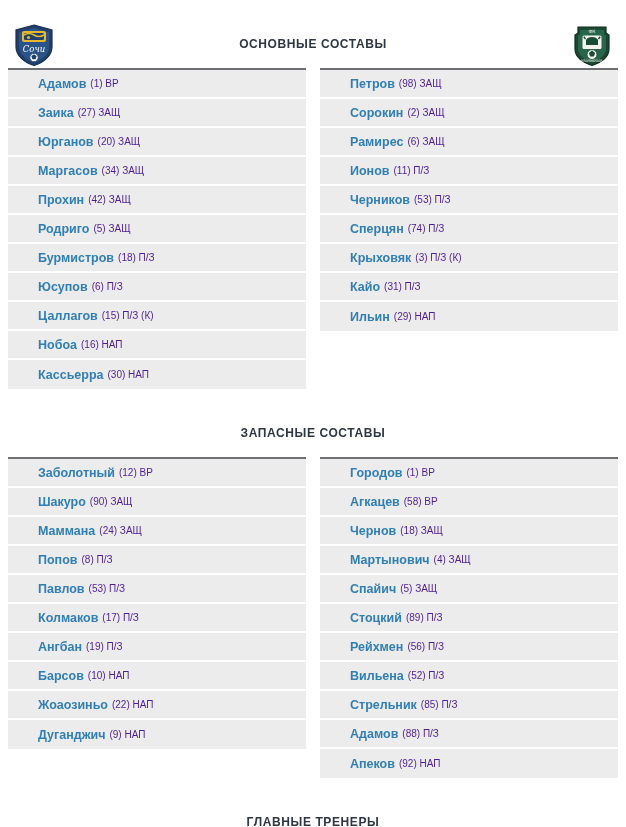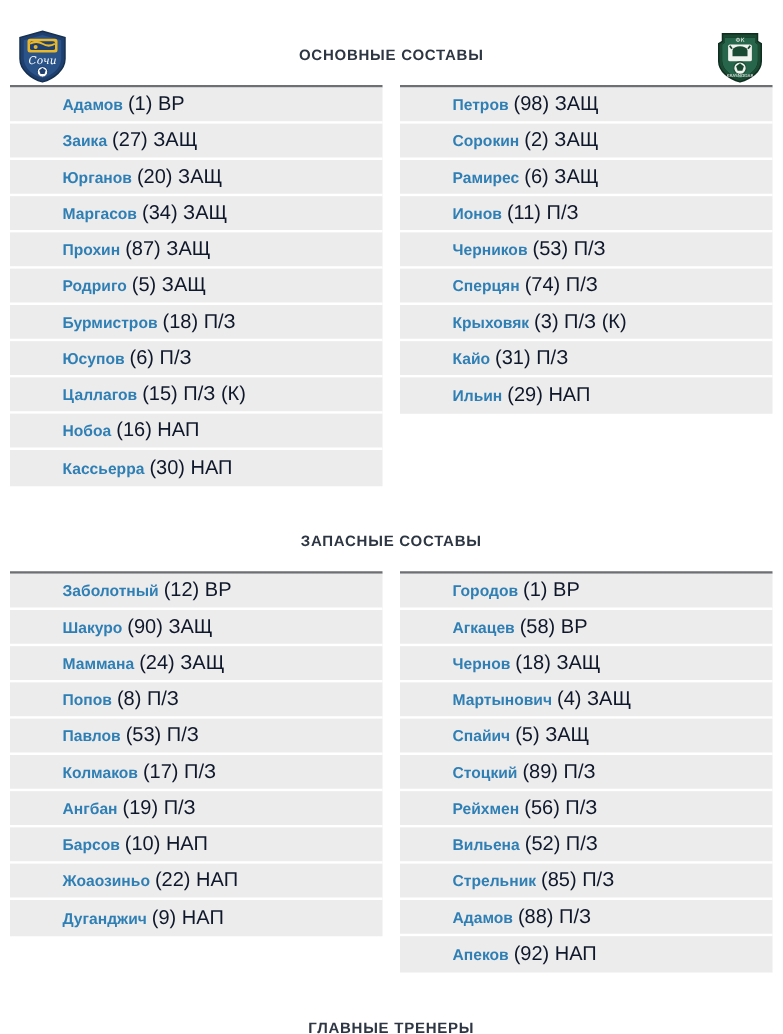--- a/index.html
+++ b/index.html
@@ -66,35 +66,35 @@
     border-top: 2px solid #6d6f73;
   }
 
   .player-row {
     height: 29px;
     background: #ececec;
     border-bottom: 2px solid #ffffff;
     display: flex;
     align-items: center;
     box-sizing: border-box;
-    padding-left: 42px;
+    padding-left: 30px;
     white-space: nowrap;
   }
   .player-row:last-child {
     border-bottom: none;
     text-align: center;
   }
   .p-name {
     color: #2f7fb5;
     font-weight: bold;
     font-size: 12.5px;
   }
   .p-meta {
-    color: #0f172a;
-    font-size: 16px;
+    color: #4c1d95;
+    font-size: 10px;
     margin-left: 4px;
   }
 
   
   .block-gap { height: 20px; }
 </style>
 </head>
 <body>
 
 <div class="page">
@@ -147,21 +147,21 @@
         <div class="player-row">
           <span class="p-name">Юрганов</span>
           <span class="p-meta">(20) ЗАЩ</span>
         </div>
         <div class="player-row">
           <span class="p-name">Маргасов</span>
           <span class="p-meta">(34) ЗАЩ</span>
         </div>
         <div class="player-row">
           <span class="p-name">Прохин</span>
-          <span class="p-meta">(87) ЗАЩ</span>
+          <span class="p-meta">(42) ЗАЩ</span>
         </div>
         <div class="player-row">
           <span class="p-name">Родриго</span>
           <span class="p-meta">(5) ЗАЩ</span>
         </div>
         <div class="player-row">
           <span class="p-name">Бурмистров</span>
           <span class="p-meta">(18) П/З</span>
         </div>
         <div class="player-row">

